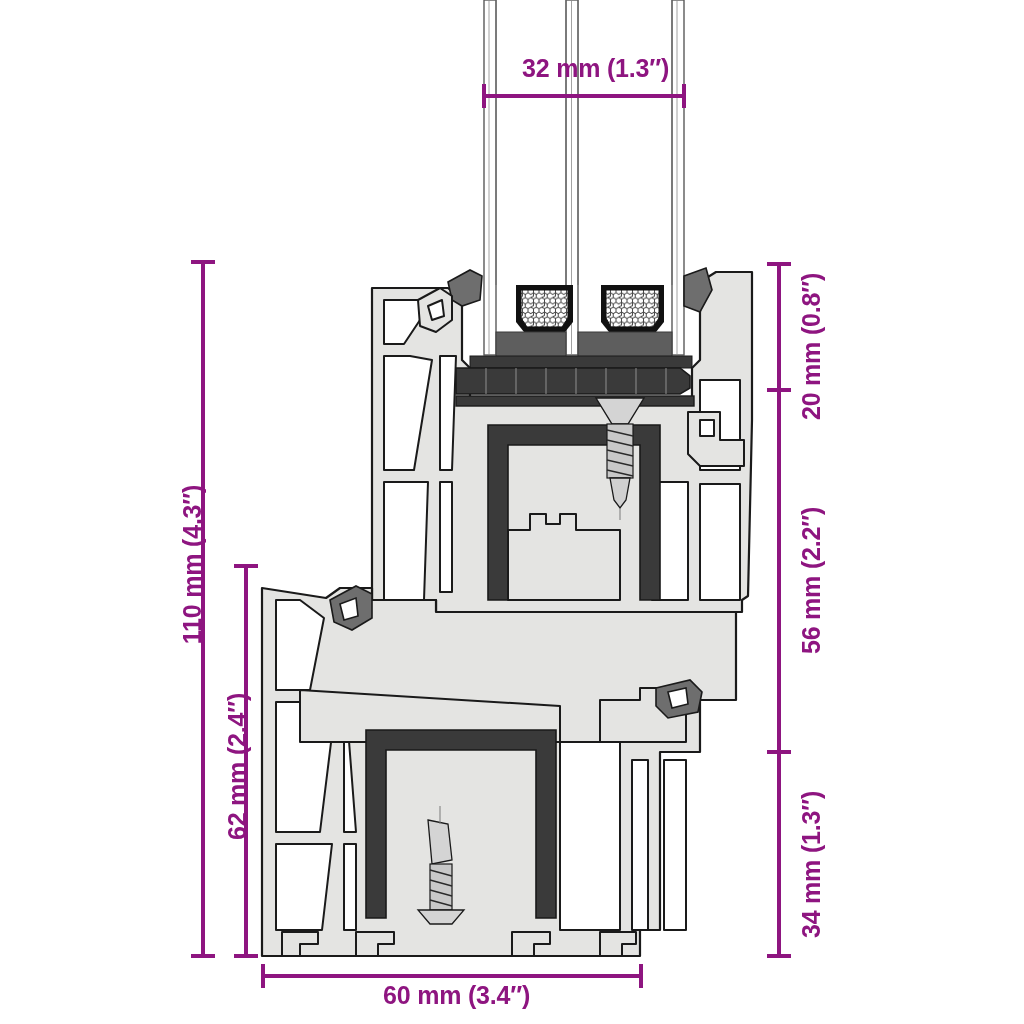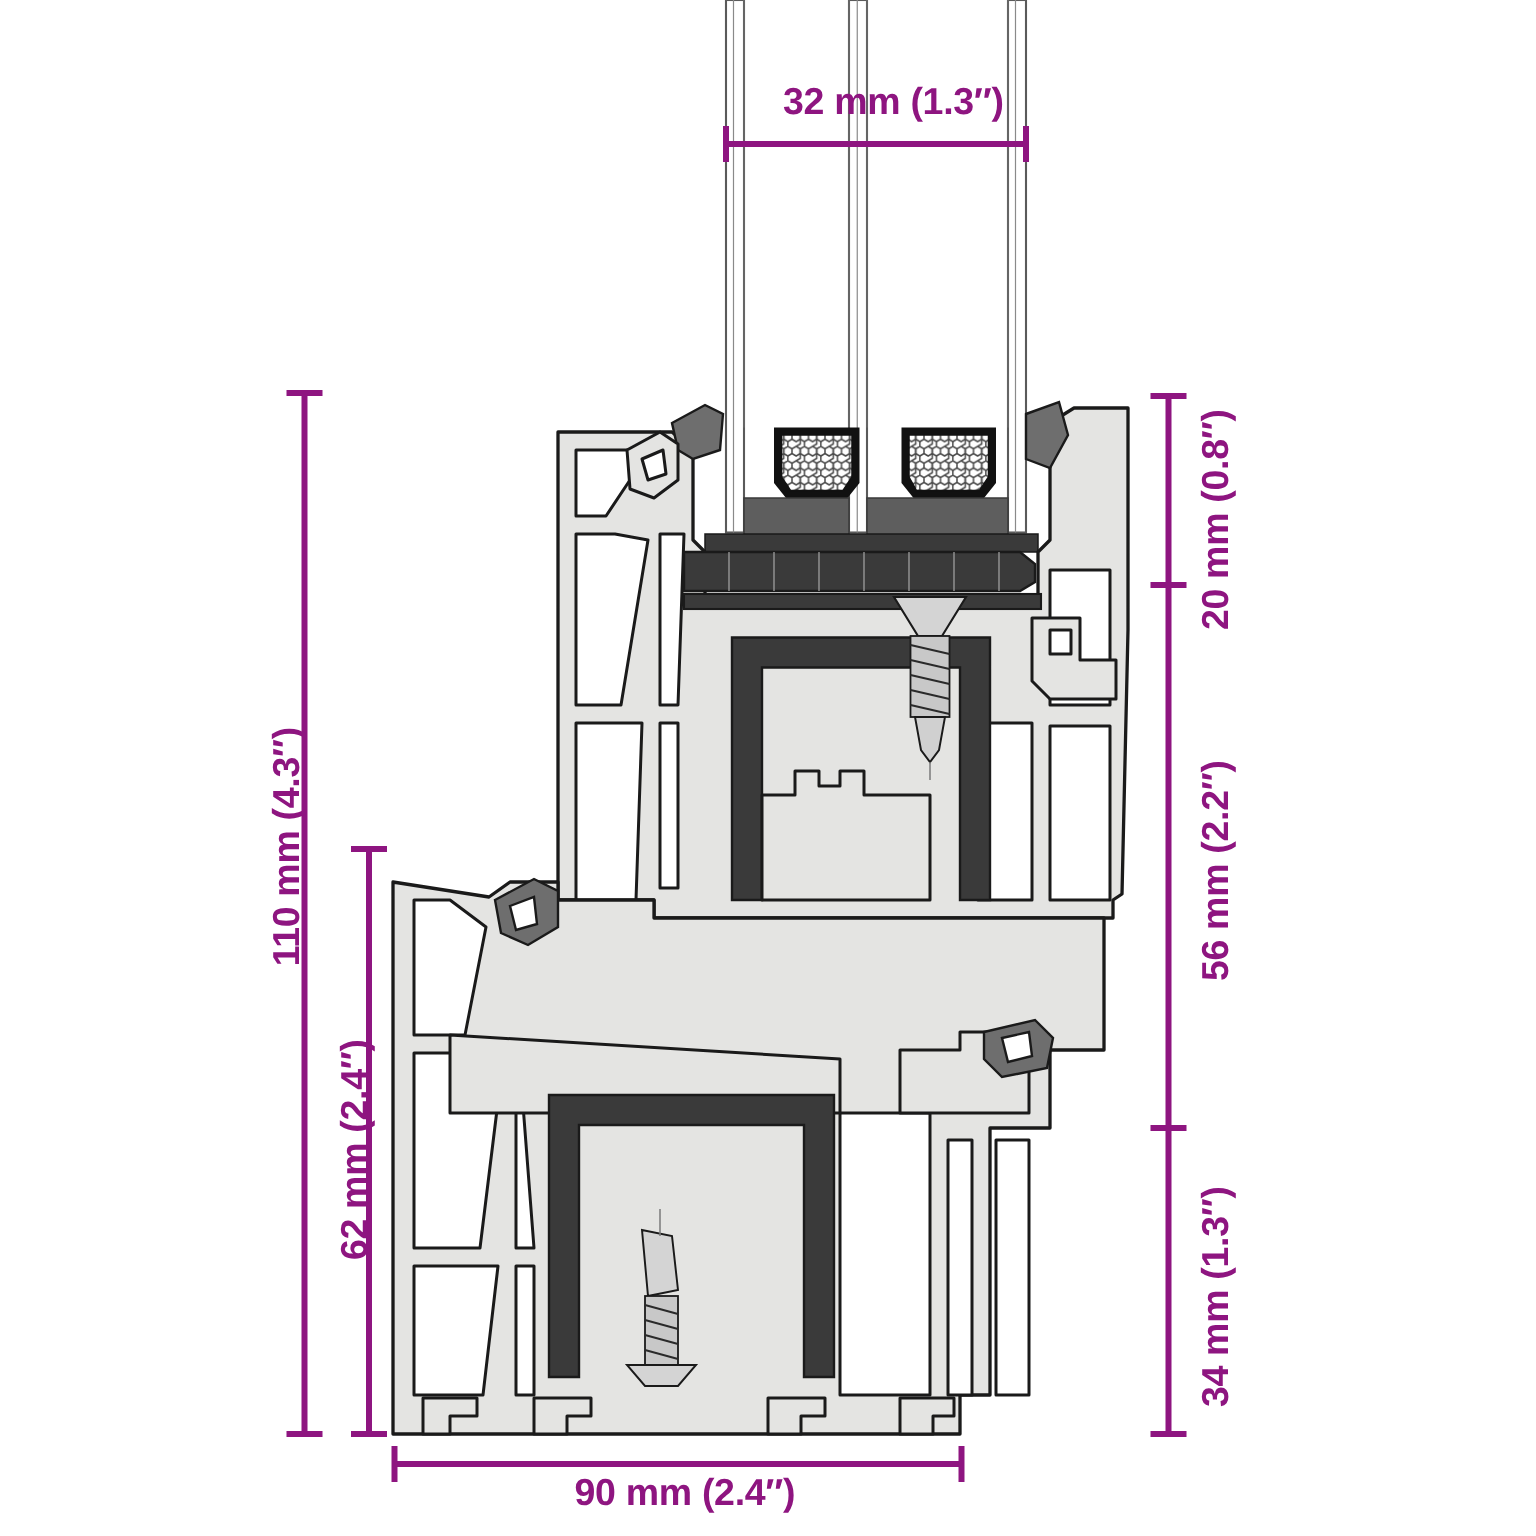--- a/index.html
+++ b/index.html
@@ -301,21 +301,21 @@
       </g>
     </g>
   </svg>
 
   <div class="dim-label" style="left:522px; top:56px; font-size:25px; color:#8E1580;">32 mm (1.3″)</div>
 
   <div class="dim-label vert" style="left:81px; top:552px; width:222px; font-size:25px; color:#8E1580; transform:rotate(-90deg); text-align:center;">110 mm (4.3″)</div>
 
   <div class="dim-label vert" style="left:126px; top:754px; width:222px; font-size:25px; color:#8E1580; transform:rotate(-90deg); text-align:center;">62 mm (2.4″)</div>
 
-  <div class="dim-label" style="left:383px; top:983px; font-size:25px; color:#8E1580;">90 mm (2.4″)</div>
+  <div class="dim-label" style="left:383px; top:983px; font-size:25px; color:#8E1580;">60 mm (3.4″)</div>
 
   <div class="dim-label vert" style="left:700px; top:334px; width:222px; font-size:25px; color:#8E1580; transform:rotate(-90deg); text-align:center;">20 mm (0.8″)</div>
 
   <div class="dim-label vert" style="left:700px; top:568px; width:222px; font-size:25px; color:#8E1580; transform:rotate(-90deg); text-align:center;">56 mm (2.2″)</div>
 
   <div class="dim-label vert" style="left:700px; top:852px; width:222px; font-size:25px; color:#8E1580; transform:rotate(-90deg); text-align:center;">34 mm (1.3″)</div>
 
 </div>
 
 </body></html>

